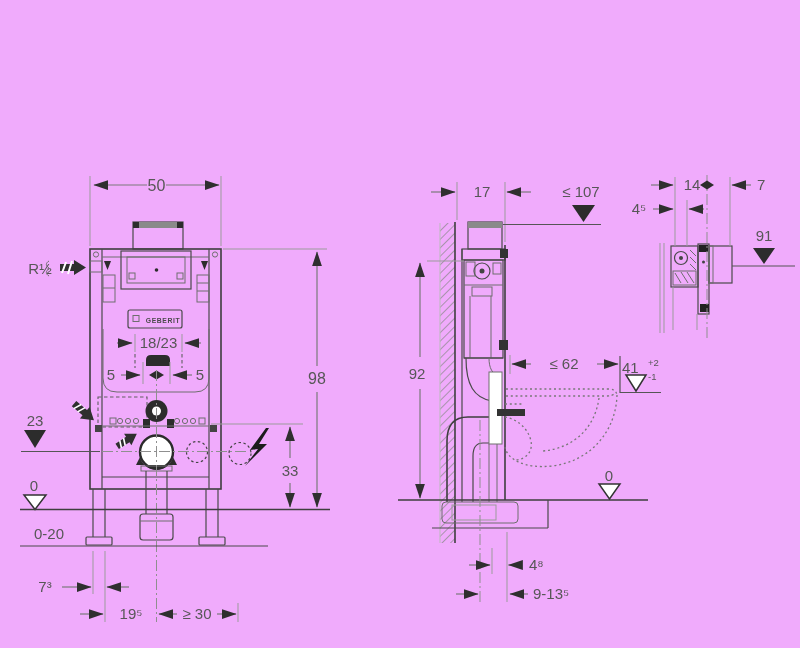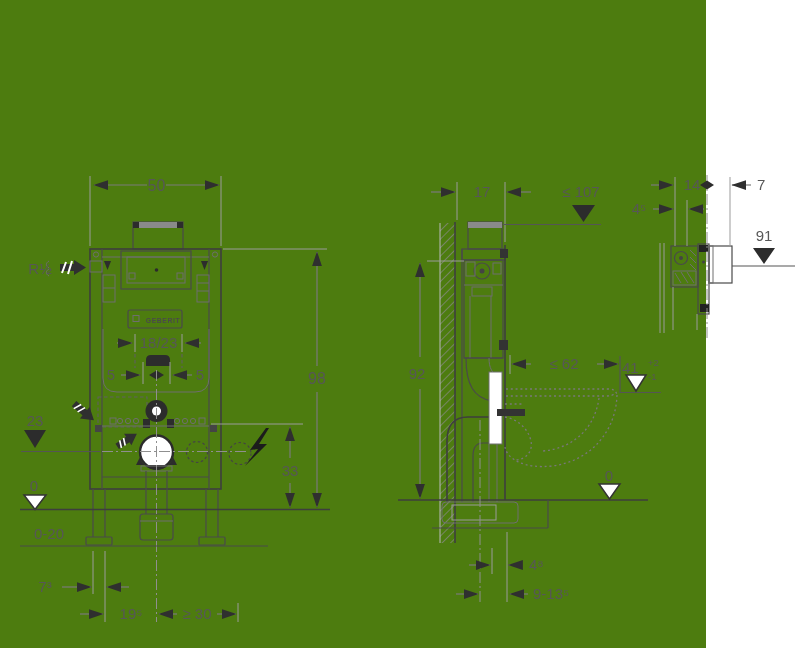--- a/index.html
+++ b/index.html
@@ -1,16 +1,16 @@
 <!DOCTYPE html>
 <html><head>
 <meta charset="utf-8">
 <style>
   html,body{margin:0;padding:0;background:#fff}
-  .page{width:706px;height:648px;background:#4d7c0f;position:relative;font-family:"Liberation Sans",sans-serif}
+  .page{width:800px;height:648px;background:#f0abfc;position:relative;font-family:"Liberation Sans",sans-serif}
   svg{display:block}
   text{font-family:"Liberation Sans",sans-serif}
   .s1{stroke:#3e3e3e;stroke-width:1.6;fill:none}
   .s2{stroke:#4a4a4a;stroke-width:1.2;fill:none}
   .s3{stroke:#6e6e6e;stroke-width:1;fill:none}
   .ext{stroke:#9b9b9b;stroke-width:1;fill:none}
   .dim{stroke:#7a7a7a;stroke-width:1.2;fill:none}
   .cl{stroke:#8f8f8f;stroke-width:1;fill:none;stroke-dasharray:11 3 2 3}
   .dot{stroke:#787878;stroke-width:1.3;fill:none;stroke-dasharray:2 2.8}
   .dash{stroke:#606060;stroke-width:1.1;fill:none;stroke-dasharray:3.5 2.5}

